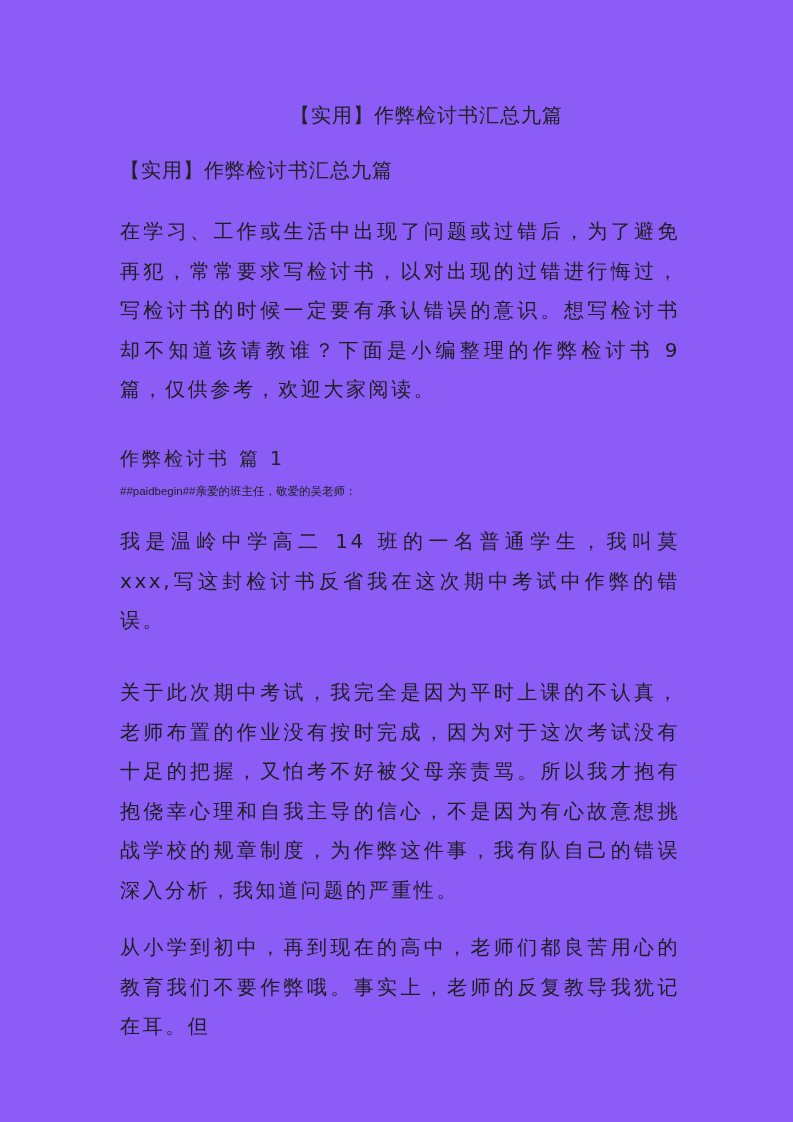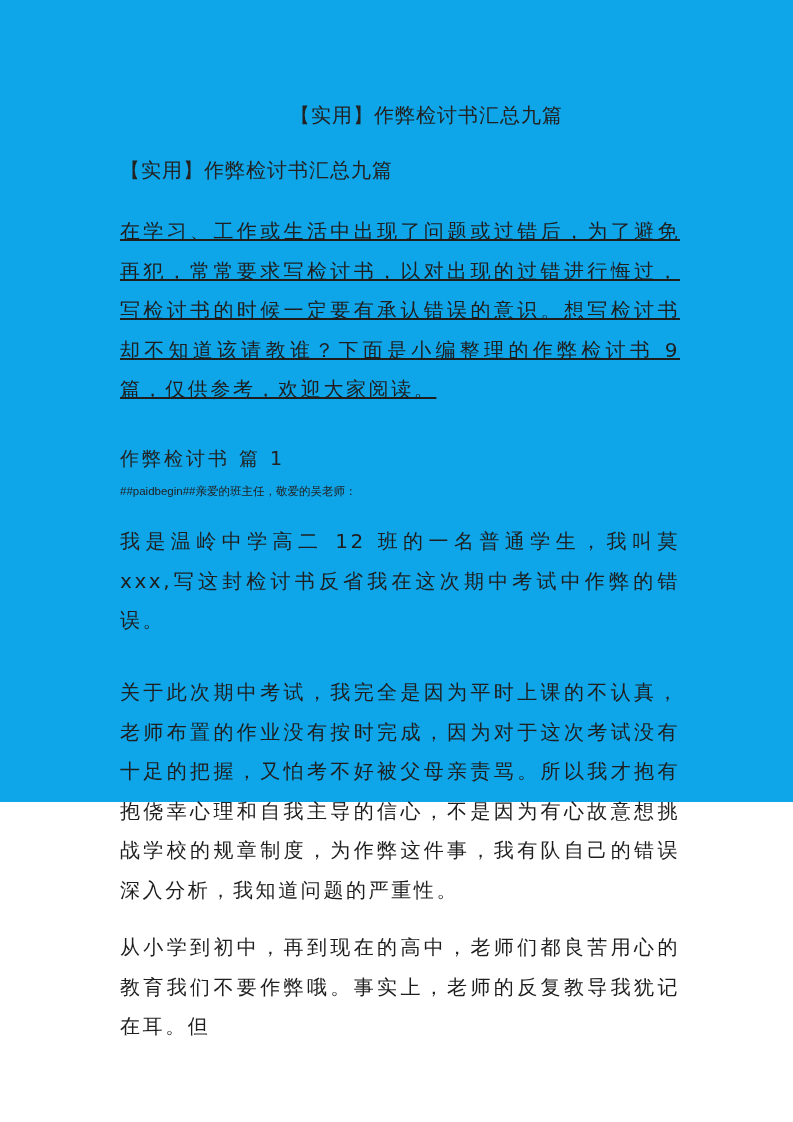--- a/index.html
+++ b/index.html
@@ -1,50 +1,50 @@
 <!DOCTYPE html>
 <html><head>
   <meta charset="utf-8">
   <style>
     html, body { margin: 0; padding: 0; background: #ffffff; }
     body {
       width: 793px; height: 1122px; overflow: hidden; position: relative;
       font-family: "DejaVu Sans", sans-serif; color: #1a1a1a;
     }
-    .page { position: absolute; left: 0; top: 0; width: 793px; height: 802px; background: #0ea5e9; }
+    .page { position: absolute; left: 0; top: 0; width: 793px; height: 1122px; background: #8b5cf6; }
     .title {
       position: absolute; left: 0; width: 793px; top: 102px;
       text-align: center; font-size: 20px; letter-spacing: 1px; color: #222;
       padding-left: 60px; box-sizing: border-box;
     }
     .subtitle {
       position: absolute; left: 120px; top: 157px;
       font-size: 20px; letter-spacing: 1px; color: #222;
     }
     .para {
       position: absolute; left: 120px; width: 560px;
       font-size: 20px; line-height: 39.5px; letter-spacing: 2.6px; color: #1e1e1e;
       text-align: justify; text-align-last: left;
     }
-    .p-intro { top: 212px; text-decoration: underline; }
+    .p-intro { top: 212px; }
     .section-head { position: absolute; left: 120px; top: 436px; font-size: 19px; letter-spacing: 3px; color: #222; margin-top: 10px; }
     .salutation { position: absolute; left: 120px; top: 484px; font-size: 11.5px; color: #222; }
     .salutation .tag { font-family: "Liberation Sans", sans-serif; }
     .p1 { top: 522px; }
     .p2 { top: 624px; }
     .p3 { top: 673px; }
     .p4 { top: 928px; }
   </style>
 </head>
 <body>
 
 <div class="page">
   <div class="title">【实用】作弊检讨书汇总九篇</div>
   <div class="subtitle">【实用】作弊检讨书汇总九篇</div>
   <div class="para p-intro">在学习、工作或生活中出现了问题或过错后，为了避免再犯，常常要求写检讨书，以对出现的过错进行悔过，写检讨书的时候一定要有承认错误的意识。想写检讨书却不知道该请教谁？下面是小编整理的作弊检讨书 9 篇，仅供参考，欢迎大家阅读。</div>
   <div class="section-head">作弊检讨书  篇 1</div>
   <div class="salutation">
     <span class="tag">##paidbegin##</span><span>亲爱的班主任，敬爱的吴老师：</span>
   </div>
-  <div class="para p1">我是温岭中学高二 12 班的一名普通学生，我叫莫 xxx,写这封检讨书反省我在这次期中考试中作弊的错误。</div>
+  <div class="para p1">我是温岭中学高二 14 班的一名普通学生，我叫莫 xxx,写这封检讨书反省我在这次期中考试中作弊的错误。</div>
   <div class="para p3">关于此次期中考试，我完全是因为平时上课的不认真，老师布置的作业没有按时完成，因为对于这次考试没有十足的把握，又怕考不好被父母亲责骂。所以我才抱有抱侥幸心理和自我主导的信心，不是因为有心故意想挑战学校的规章制度，为作弊这件事，我有队自己的错误深入分析，我知道问题的严重性。</div>
   <div class="para p4">从小学到初中，再到现在的高中，老师们都良苦用心的教育我们不要作弊哦。事实上，老师的反复教导我犹记在耳。但</div>
 </div>
 
 </body></html>

